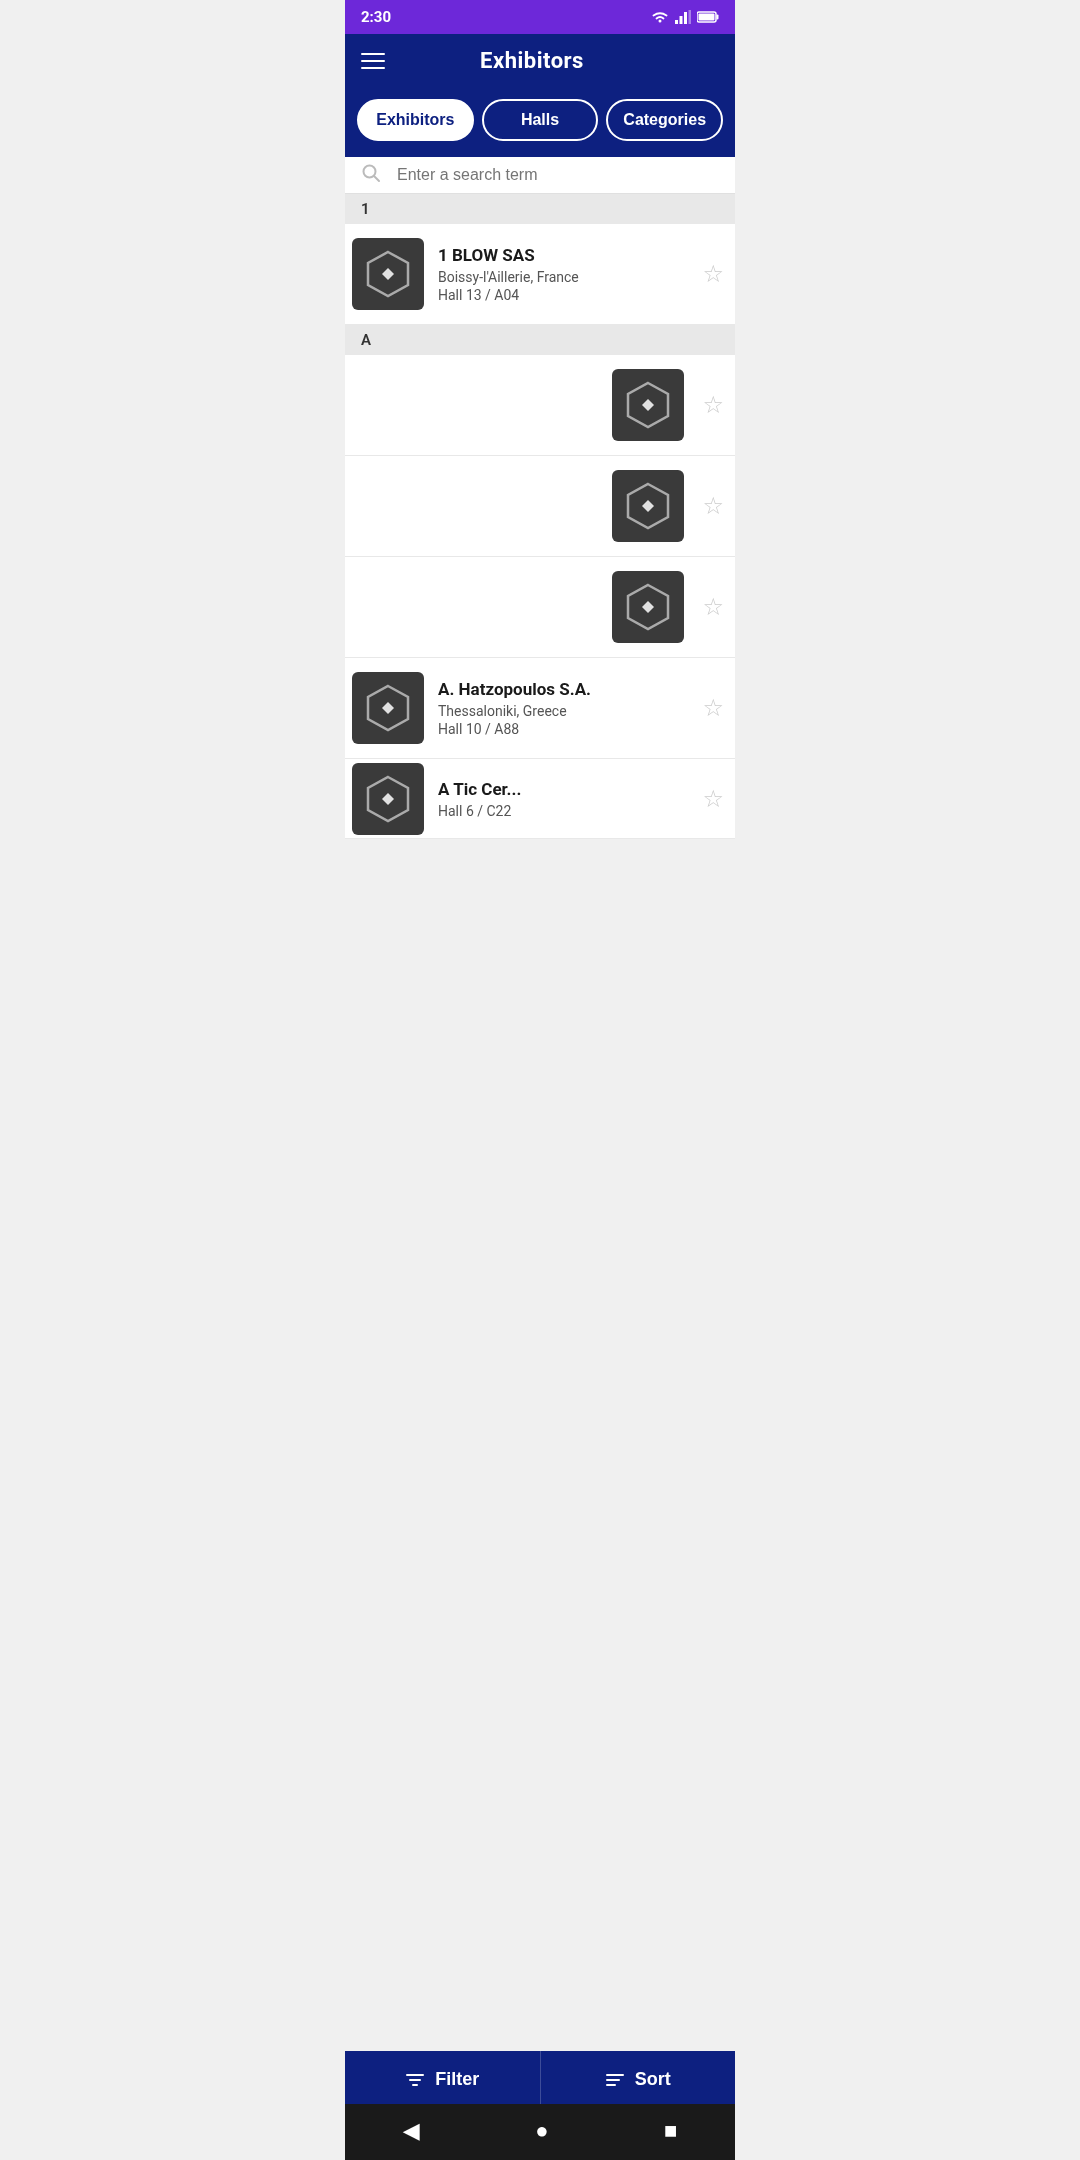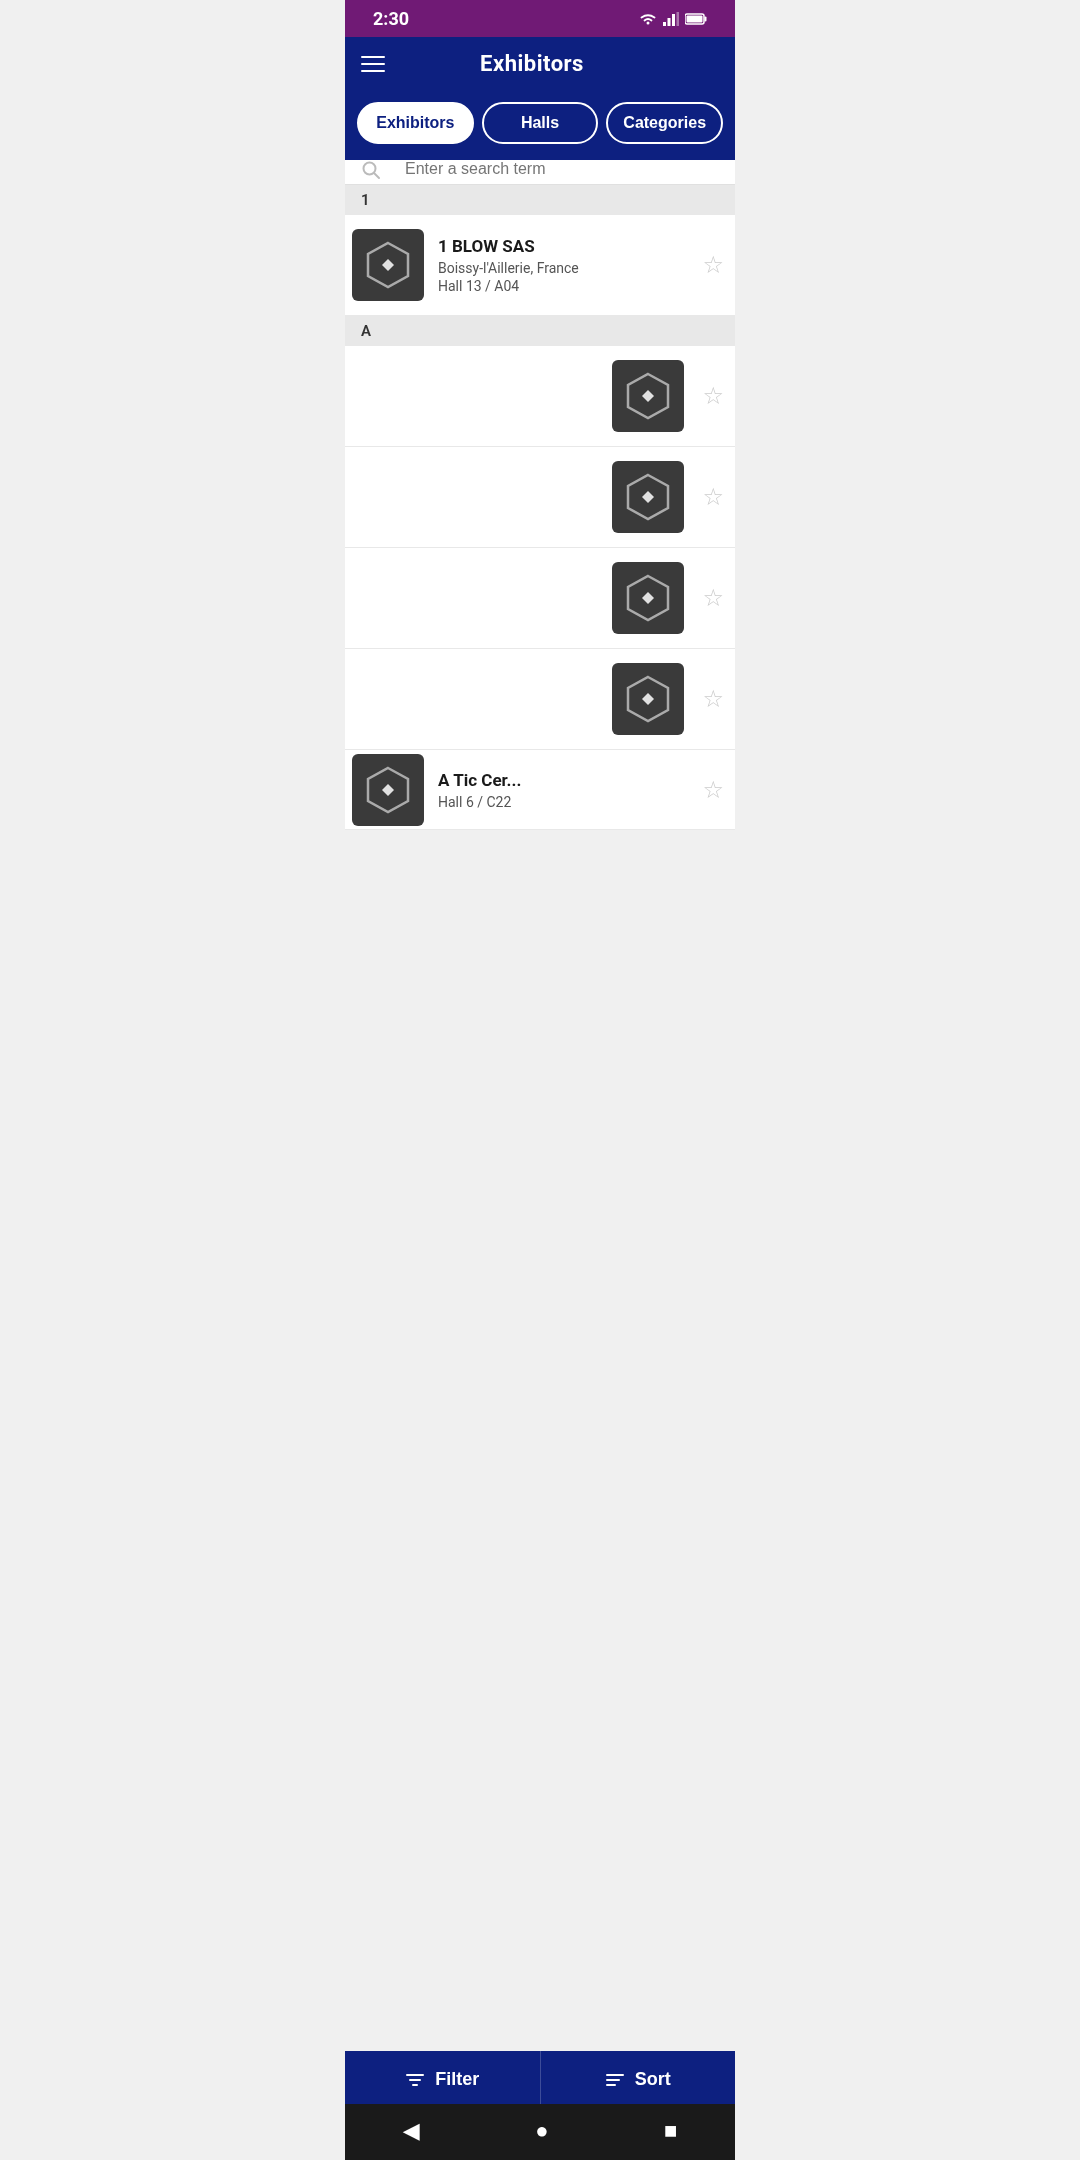--- a/index.html
+++ b/index.html
@@ -9,27 +9,27 @@
       font-family: 'Roboto', Arial, sans-serif;
       background: #f0f0f0;
       width: 390px;
       margin: 0 auto;
       position: relative;
       overflow-x: hidden;
     }
 
     
     .status-bar {
-      background: #701a75;
+      background: #6d28d9;
       color: white;
       display: flex;
       justify-content: space-between;
       align-items: center;
-      padding: 8px 28px;
-      font-size: 18px;
+      padding: 8px 16px;
+      font-size: 15px;
       font-weight: bold;
     }
     .status-icons {
       display: flex;
       align-items: center;
       gap: 6px;
     }
 
     
     .header {
@@ -82,23 +82,23 @@
     }
     .tab-btn.active {
       background: white;
       color: #0d2080;
     }
 
     
     .search-bar {
       background: white;
       display: flex;
-      align-items: flex-start;
-      padding: 0 16px;
-      gap: 24px;
+      align-items: center;
+      padding: 6px 16px;
+      gap: 16px;
       border-bottom: 1px solid #e0e0e0;
     }
     .search-bar input {
       border: none;
       outline: none;
       font-size: 16px;
       color: #999;
       width: 100%;
       background: transparent;
     }
@@ -329,20 +329,25 @@
   <button class="star-btn">☆</button>
 </div>
 
 <div class="list-item">
   <div class="exhibitor-logo">
     <svg viewBox="0 0 52 52" xmlns="http://www.w3.org/2000/svg">
       <polygon points="26,4 46,15 46,37 26,48 6,37 6,15" fill="none" stroke="#aaa" stroke-width="2.5"></polygon>
       <path d="M20 26 L26 20 L32 26 L26 32 Z" fill="white" opacity="0.85"></path>
     </svg>
   </div>
+  <div class="exhibitor-info">
+    <div class="exhibitor-name">A. Hatzopoulos S.A.</div>
+    <div class="exhibitor-location">Thessaloniki, Greece</div>
+    <div class="exhibitor-hall">Hall 10 / A88</div>
+  </div>
   <button class="star-btn">☆</button>
 </div>
 
 <div class="list-item partial" style="position:relative; overflow:hidden; height:85px;">
   <div class="exhibitor-logo">
     <svg viewBox="0 0 52 52" xmlns="http://www.w3.org/2000/svg">
       <polygon points="26,4 46,15 46,37 26,48 6,37 6,15" fill="none" stroke="#aaa" stroke-width="2.5"></polygon>
       <path d="M20 26 L26 20 L32 26 L26 32 Z" fill="white" opacity="0.85"></path>
     </svg>
   </div>

